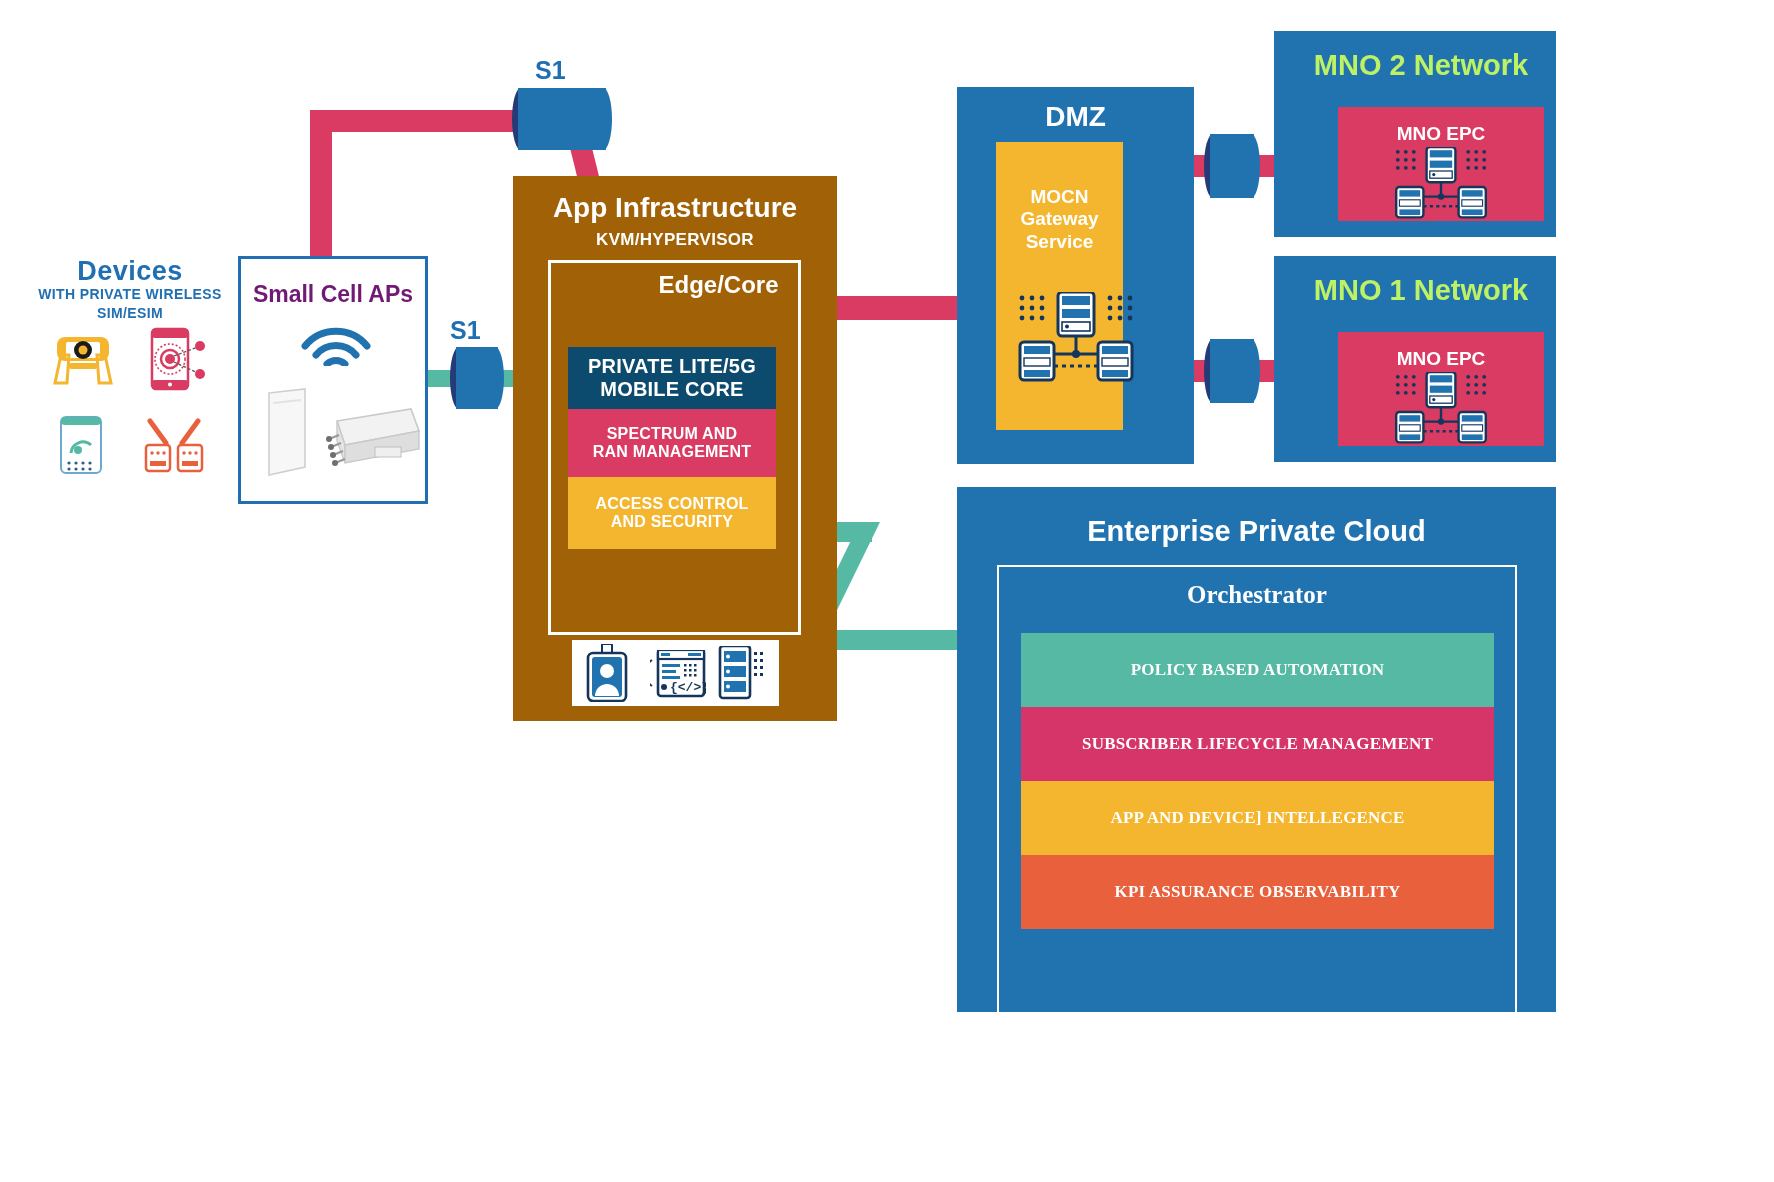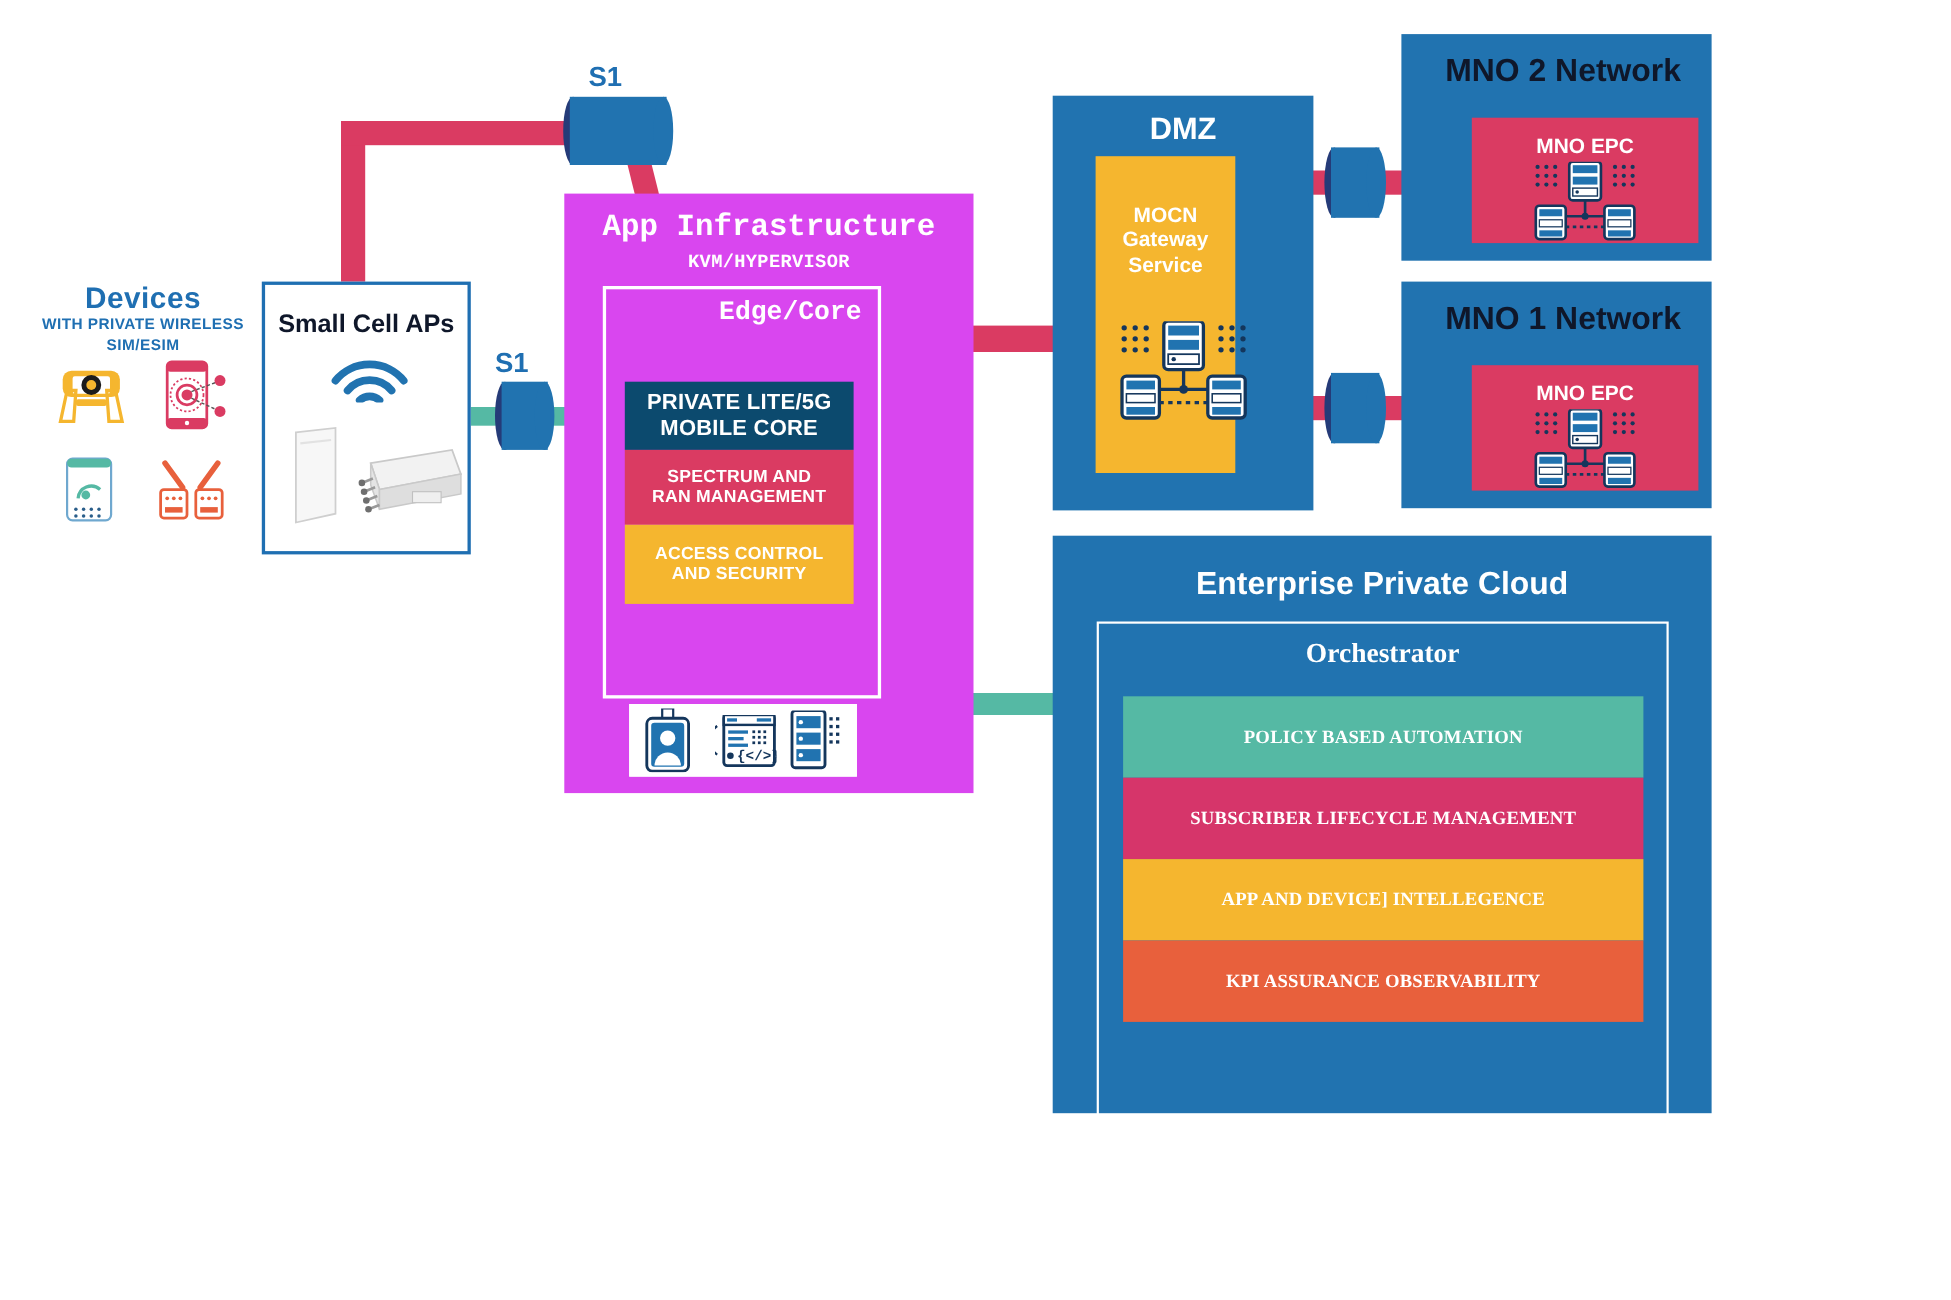--- a/index.html
+++ b/index.html
@@ -33,24 +33,24 @@
   
   .dev-title { position:absolute; color:#1F6FB2; font-weight:bold; text-align:center;
                width:210px; left:25px; }
   .dev-grid { position:absolute; left:42px; top:325px; width:170px; height:160px; }
   .dev-cell { position:absolute; width:72px; height:70px; }
 
   
   #smallcell { left:238px; top:256px; width:190px; height:248px;
                background:#ffffff; border:3px solid #1F6FB2; }
   #smallcell .t { position:absolute; top:22px; width:100%; text-align:center;
-                  color:#0f172a; font-weight:bold; font-size:23px; }
-
-  
-  #appinf { left:513px; top:176px; width:372px; height:545px; background:#d946ef;font-family:Liberation Mono, monospace; }
+                  color:#701a75; font-weight:bold; font-size:23px; }
+
+  
+  #appinf { left:513px; top:176px; width:324px; height:545px; background:#a16207; }
   #appinf .h1 { position:absolute; top:16px; width:100%; text-align:center;
                 color:#fff; font-weight:bold; font-size:28px; }
   #appinf .h2 { position:absolute; top:54px; width:100%; text-align:center;
                 color:#fff; font-weight:bold; font-size:17px; letter-spacing:.3px; }
   #edgecore { position:absolute; left:35px; top:84px; width:253px; height:375px;
               border:3px solid #ffffff; }
   #edgecore .h { position:absolute; top:8px; width:100%; text-align:center;
                  color:#fff; font-weight:bold; font-size:24px;margin-left:44px; }
 
   
@@ -65,21 +65,21 @@
   #dmz .h { position:absolute; top:14px; width:100%; text-align:center;
             color:#fff; font-weight:bold; font-size:28px; }
   #mocn { position:absolute; left:39px; top:55px; width:127px; height:288px;
           background:#F5B62F; }
   #mocn .lab { position:absolute; top:44px; width:100%; text-align:center;
                color:#ffffff; font-weight:bold; font-size:19px; line-height:1.18; }
 
   
   .mno { background:#2173B0; }
   .mno .h { position:absolute; top:18px; width:100%; text-align:center;
-            color:#0f172a; font-weight:bold; font-size:29px;padding-left:12px; }
+            color:#bef264; font-weight:bold; font-size:29px;padding-left:12px; }
   .epc { position:absolute; background:#DA3B62; }
   .epc .lab { position:absolute; top:16px; width:100%; text-align:center;
               color:#fff; font-weight:bold; font-size:19px; }
 
   
   #epcloud { left:957px; top:487px; width:599px; height:525px; background:#2173B0; }
   #epcloud .h { position:absolute; top:28px; width:100%; text-align:center;
                 color:#fff; font-weight:bold; font-size:29px; }
   #orch { position:absolute; left:40px; top:78px; width:520px; height:519px;
           border:2px solid #ffffff;font-family:Liberation Serif, serif; }

